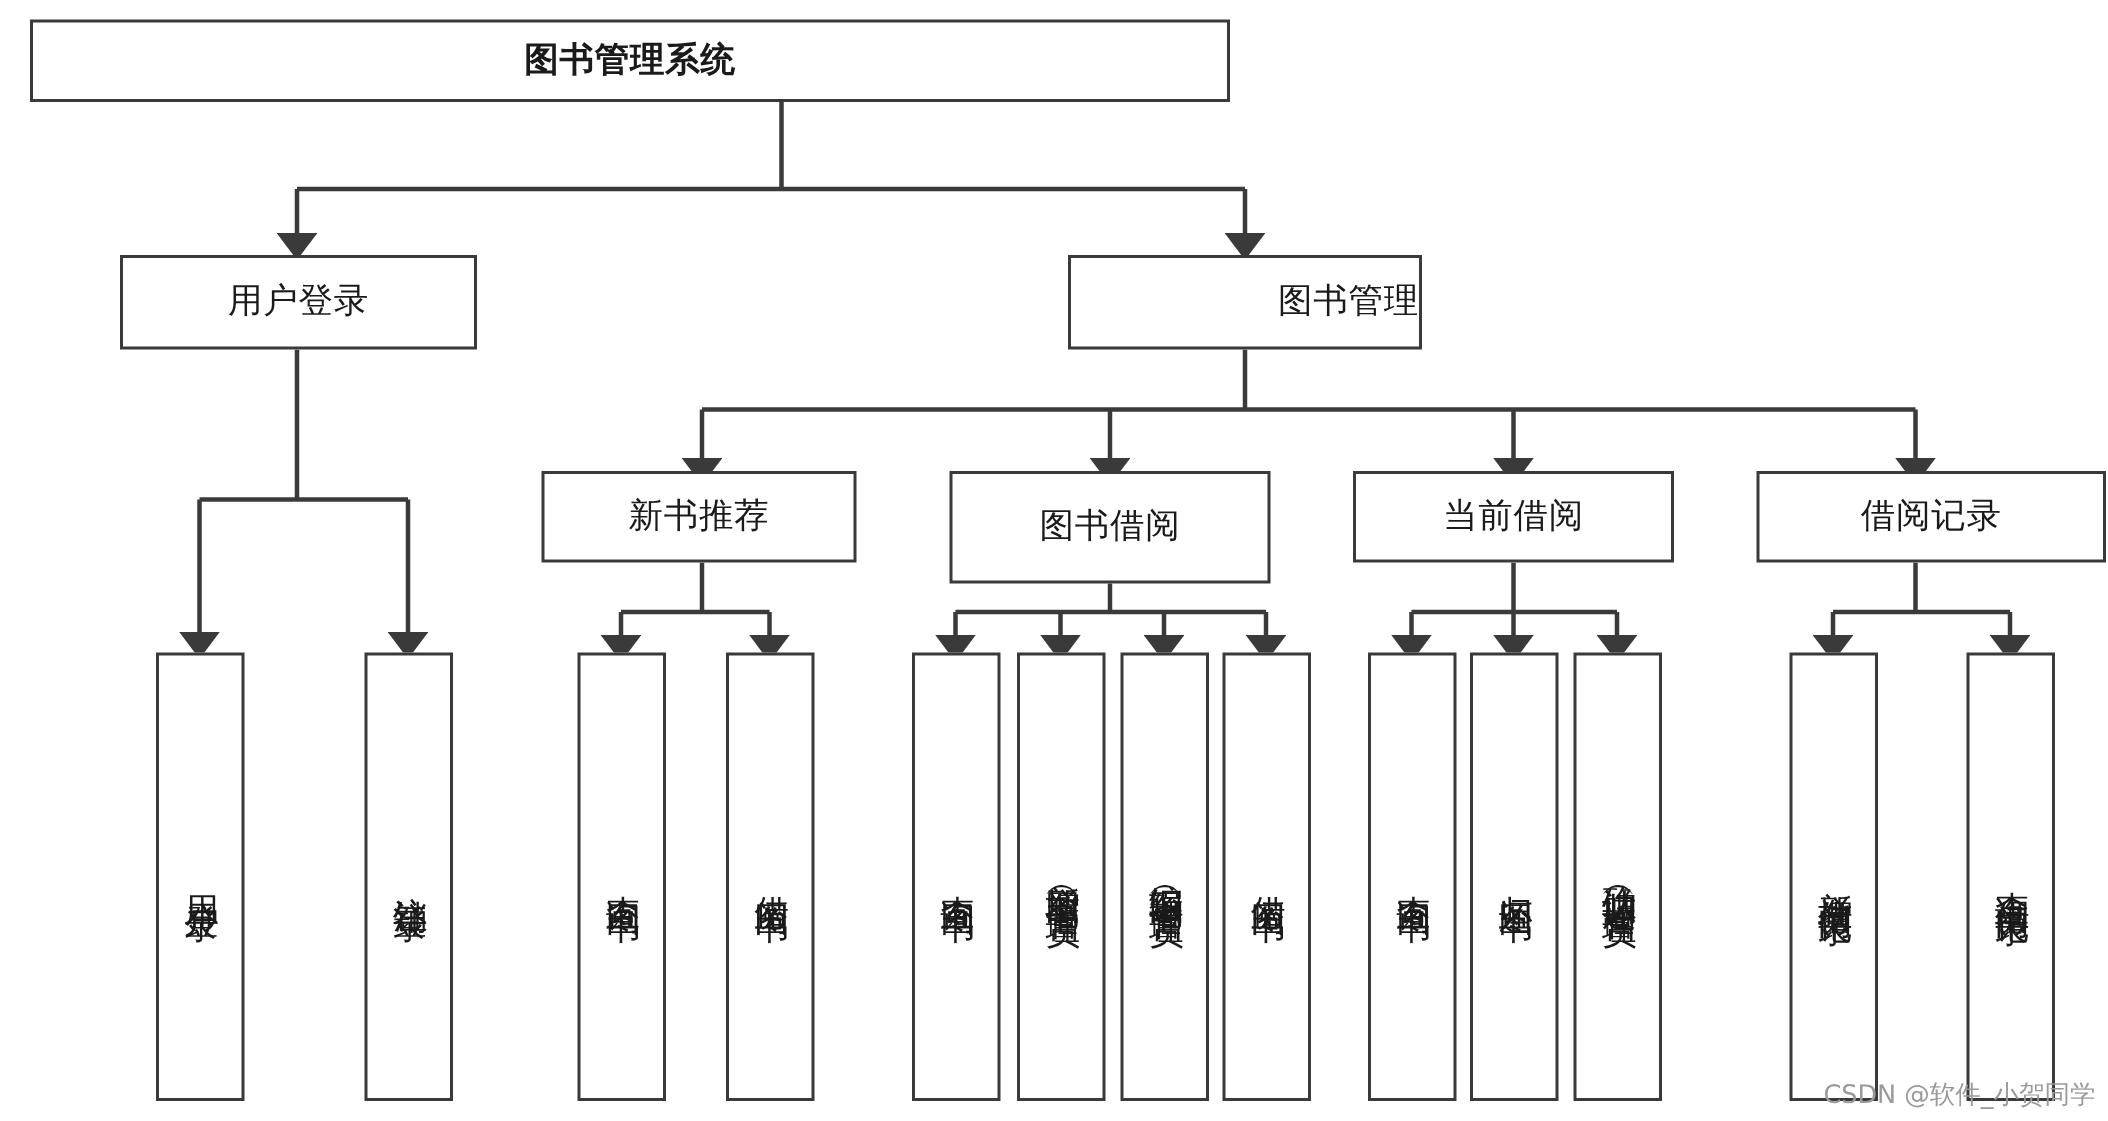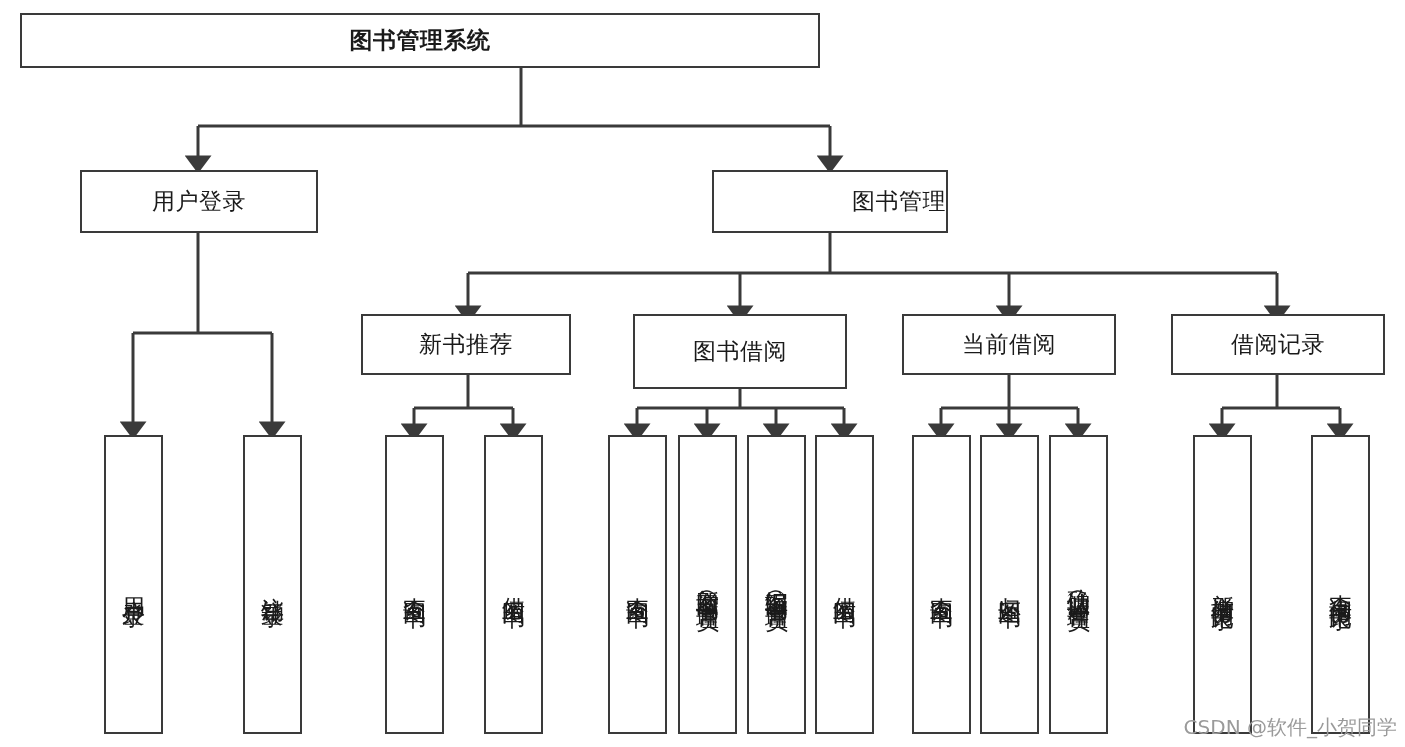--- a/index.html
+++ b/index.html
@@ -56,21 +56,21 @@
     text-orientation: upright;
     font-size: 23px;
     letter-spacing: 3px;
     line-height: 1;
     max-height: 100%;
   }
   .watermark {
     position: absolute;
     right: 8px;
     bottom: 6px;
-    font-size: 20px;
+    font-size: 17px;
     color: #9a9a9a;
     white-space: nowrap;
     z-index: 3;
     font-family: "DejaVu Sans", "Liberation Sans", sans-serif;
   }
 </style>
 </head>
 <body>
 
 <div id="diagram-root">
@@ -138,21 +138,21 @@
 
   <div class="node horizontal" style="left:361px; top:314px; width:210px; height:61px;">
     <span class="node-label">新书推荐</span>
   </div>
   <div class="node horizontal" style="left:633px; top:314px; width:214px; height:75px;">
     <span class="node-label">图书借阅</span>
   </div>
   <div class="node horizontal" style="left:902px; top:314px; width:214px; height:61px;">
     <span class="node-label">当前借阅</span>
   </div>
-  <div class="node horizontal" style="left:1171px; top:314px; width:214px; height:61px;">
+  <div class="node horizontal" style="left:1171px; top:314px; width:233px; height:61px;">
     <span class="node-label">借阅记录</span>
   </div>
 
   <div class="node vertical" style="left:104px; top:435px; width:59px; height:299px;">
     <span class="node-label">用户登录</span>
   </div>
   <div class="node vertical" style="left:243px; top:435px; width:59px; height:299px;">
     <span class="node-label">注销登录</span>
   </div>
 

